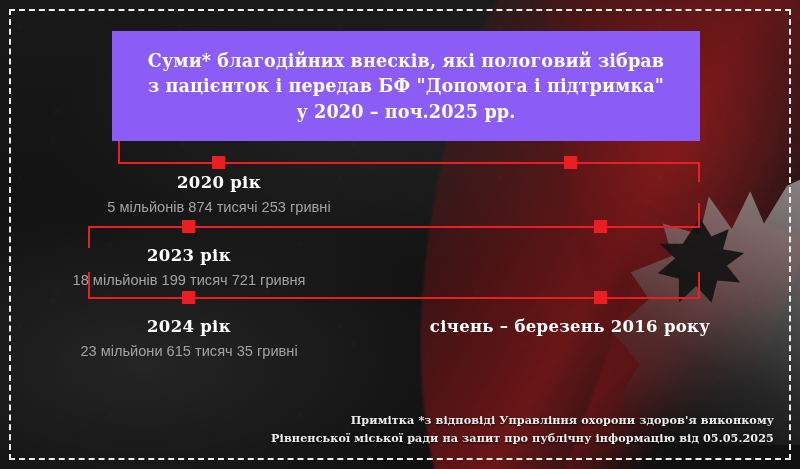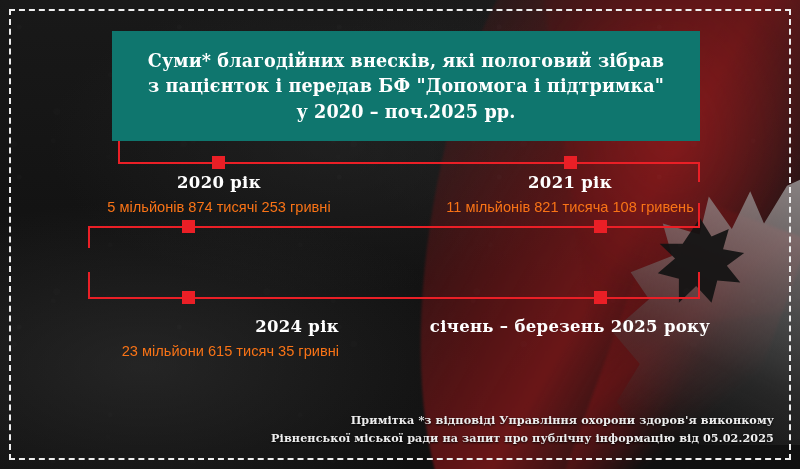--- a/index.html
+++ b/index.html
@@ -107,21 +107,21 @@
     border: 2px dashed #efefef;
     pointer-events: none;
     z-index: 40;
   }
 
   
   .title-banner {
     position: absolute;
     left: 112px; top: 31px;
     width: 588px; height: 110px;
-    background: #0f766e;
+    background: #8b5cf6;
     display: flex;
     align-items: center;
     justify-content: center;
     z-index: 20;
   }
   .title-text {
     color: #ffffff;
     font-family: "DejaVu Serif", "Liberation Serif", serif;
     font-weight: 700;
     font-size: 17.6px;
@@ -165,21 +165,21 @@
   .cell .year {
     color: #ffffff;
     font-family: "DejaVu Serif", "Liberation Serif", serif;
     font-weight: 700;
     font-size: 16.5px;
     letter-spacing: 0.3px;
     line-height: 1.25;
     white-space: nowrap;
   }
   .cell .amount {
-    color: #f97316;
+    color: #a3a3a3;
     font-family: "Liberation Sans", "DejaVu Sans", sans-serif;
     font-weight: 400;
     font-size: 14.6px;
     line-height: 1.3;
     margin-top: 4px;
     white-space: nowrap;
   }
 
   
   .footnote {
@@ -242,34 +242,34 @@
   <div class="tick" style="left:182px; top:291px;"></div>
   <div class="tick" style="left:594px; top:291px;"></div>
 
   <div class="rows">
 
     <div class="cell" style="left:69px; top:169px;">
       <div class="year">2020 рік</div>
       <div class="amount">5 мільйонів 874 тисячі 253 гривні</div>
     </div>
 
-    <div class="cell" style="left:420px; top:169px;">
-      <div class="year">2021 рік</div>
-      <div class="amount">11 мільйонів 821 тисяча 108 гривень</div>
-    </div>
-
-
-
-    <div class="cell" style="left:39px; top:313px;text-align:right;">
+
+    <div class="cell" style="left:39px; top:242px;">
+      <div class="year">2023 рік</div>
+      <div class="amount">18 мільйонів 199 тисяч 721 гривня</div>
+    </div>
+
+
+    <div class="cell" style="left:39px; top:313px;">
       <div class="year">2024 рік</div>
       <div class="amount">23 мільйони 615 тисяч 35 гривні</div>
     </div>
 
     <div class="cell" style="left:420px; top:313px;">
-      <div class="year">січень – березень 2025 року</div>
+      <div class="year">січень – березень 2016 року</div>
     </div>
 
   </div>
 
   <div class="footnote">Примітка *з відповіді Управління охорони здоров'я виконкому
-Рівненської міської ради на запит про публічну інформацію від 05.02.2025</div>
+Рівненської міської ради на запит про публічну інформацію від 05.05.2025</div>
 
 </div>
 
 </body></html>

